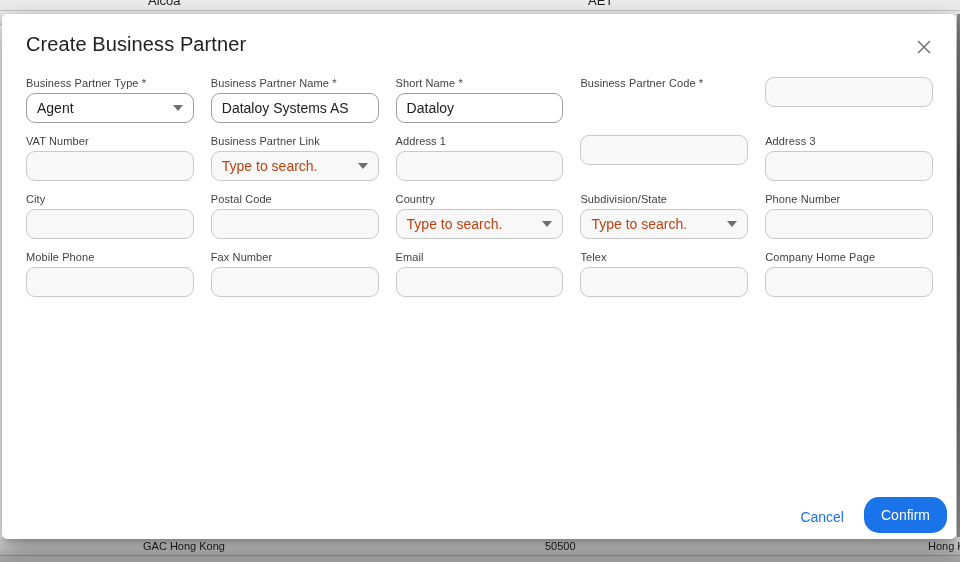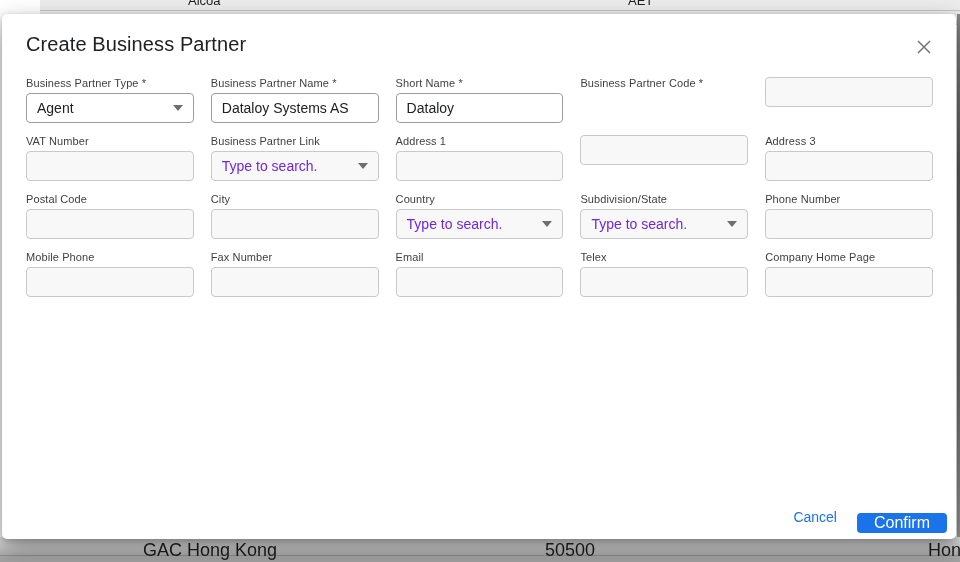--- a/index.html
+++ b/index.html
@@ -8,40 +8,39 @@
     font-family: "Liberation Sans", "DejaVu Sans", sans-serif;
     background: #ffffff;
   }
   .page { position: relative; width: 960px; height: 562px; }
 
   
   .bg-top {
     position: absolute; top: 0; left: 0; right: 0; height: 25px;
     background: #ececec; overflow: hidden;
     border-bottom: 1px solid #cfcfcf;
-    margin-left: 40px;
   }
   .bg-top .bg-cell {
     position: absolute; top: -7px; font-size: 13px; color: #1f1f1f;
   }
   .bg-top .bg-cell.c0 { left: 148px; }
   .bg-top .bg-cell.c1 { left: 588px; }
   .bg-top-line { position: absolute; top: 10px; left: 0; right: 0; height: 1px; background: #c7c7c7; }
 
   .bg-bottom {
     position: absolute; top: 537px; left: 0; right: 0; height: 25px;
     background: linear-gradient(to bottom, #e9e9e9 0%, #c9c9c9 45%, #a8a8a8 80%, #a3a3a3 100%);
     overflow: hidden;
   }
   .bg-bottom .bg-row {
     position: absolute; top: 0; left: 0; right: 0; height: 19px;
     border-bottom: 1px solid #8f8f8f;
   }
   .bg-bottom .bg-cell {
-    position: absolute; top: 3px; font-size: 18px; color: #1c1c1c; white-space: nowrap;
+    position: absolute; top: 3px; font-size: 11px; color: #1c1c1c; white-space: nowrap;
   }
   .bg-bottom .bg-cell.c0 { left: 143px; }
   .bg-bottom .bg-cell.c1 { left: 545px; text-align: center; }
   .bg-bottom .bg-cell.c2 { left: 928px; }
   .bg-right-strip {
     position: absolute; top: 14px; right: 0; width: 3px; height: 523px;
     background: linear-gradient(to bottom, #8a8a8a 0%, #5a5a5a 30%, #6f6f6f 70%, #9a9a9a 100%);
   }
 
   
@@ -59,47 +58,47 @@
   }
 
   
   .form-grid {
     display: grid; grid-template-columns: repeat(5, 1fr);
     column-gap: 17px; row-gap: 12px;
     margin: 21px 23px 0 24px;
   }
   .field-label { font-size: 11px; color: #3f3f3f; margin-bottom: 4px; letter-spacing: 0.1px; }
   .field-box {
-    height: 30px; border-radius: 4px; display: flex; align-items: center;
+    height: 30px; border-radius: 9px; display: flex; align-items: center;
     padding: 4px 10px; font-size: 14px; color: #202124; cursor: text;
   }
   .field-box.kind-select { cursor: pointer; }
   .field-box.filled, .field-box.kind-select { background: #ffffff; border: 1px solid #9c9c9c; }
   .field-box.empty { background: #f8f8f8; border: 1px solid #c9c9c9; }
   .field-value { flex: 1 1 auto; white-space: nowrap; overflow: hidden; }
-  .field-value.placeholder { color: #6d28d9; }
+  .field-value.placeholder { color: #c2410c; }
   .caret {
     width: 0; height: 0; margin-left: 8px; flex: 0 0 auto;
     border-left: 5px solid transparent; border-right: 5px solid transparent;
     border-top: 6px solid #6f6f6f;
   }
 
   
   .modal-footer {
     position: absolute; right: 9px; bottom: 6px;
     display: flex; align-items: flex-end; gap: 4px;
   }
   .btn-text {
     background: transparent; border: none; color: #1a73e8;
     font-size: 14px; font-family: inherit; padding: 8px 16px; cursor: pointer;
   }
   .btn-primary {
     background: #1a73e8; border: none; color: #ffffff;
-    font-size: 16px; font-family: inherit; padding: 8px 17px; height: 20px;
-    border-radius: 4px; cursor: pointer; display: flex; align-items: center;
+    font-size: 14px; font-family: inherit; padding: 8px 17px; height: 36px;
+    border-radius: 15px; cursor: pointer; display: flex; align-items: center;
   }
 </style>
 </head>
 <body>
 
 <div class="page">
 
   <div class="bg-top">
     <span class="bg-cell c0">Alcoa</span>
     <span class="bg-cell c1">AET</span>
@@ -178,27 +177,27 @@
             <span class="field-value placeholder"></span>
           </div>
         </div>
         <div>
           <div class="field-label">Address 3</div>
           <div class="field-box kind-text empty">
             <span class="field-value placeholder"></span>
           </div>
         </div>
         <div>
+          <div class="field-label">City</div>
+          <div class="field-box kind-text empty">
+            <span class="field-value placeholder"></span>
+          </div>
+        </div>
+        <div>
           <div class="field-label">Postal Code</div>
-          <div class="field-box kind-text empty">
-            <span class="field-value placeholder"></span>
-          </div>
-        </div>
-        <div>
-          <div class="field-label">City</div>
           <div class="field-box kind-text empty">
             <span class="field-value placeholder"></span>
           </div>
         </div>
         <div>
           <div class="field-label">Country</div>
           <div class="field-box kind-select empty">
             <span class="field-value placeholder">Type to search.</span>
             <span class="caret"></span>
           </div>

